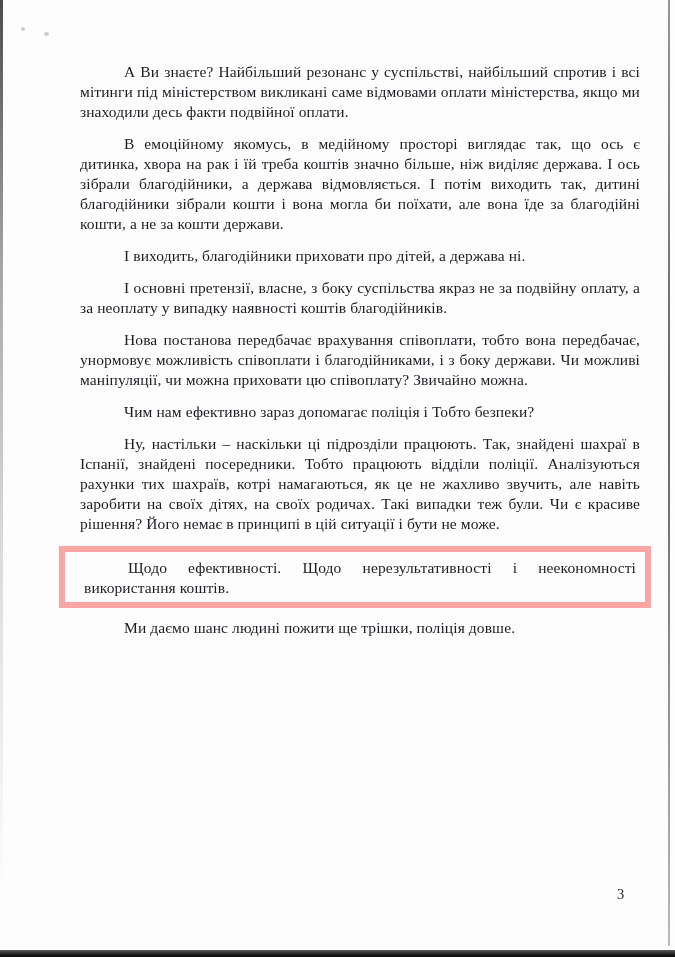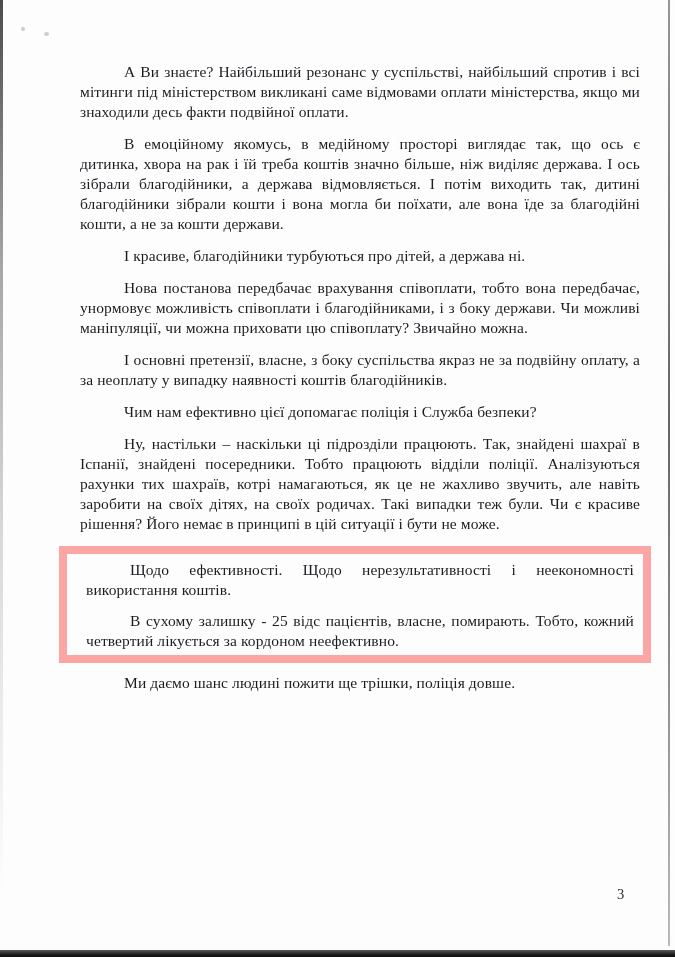--- a/index.html
+++ b/index.html
@@ -48,21 +48,21 @@
     position:absolute; left:80px; top:62px; width:560px;
     font-size:15.5px; line-height:20px;
     text-align:justify;
     letter-spacing:.1px;
   }
   .content p {
     margin:0 0 12px 0;
     text-indent:44px;
   }
   .highlight-box {
-    border:8px solid #fca5a5;
+    border:6px solid #fca5a5;
     margin:2px -11px 10px -21px;
     padding:6px 9px 4px 19px;
   }
   .highlight-box p { margin-bottom:11px; }
   .highlight-box p:last-child { margin-bottom:0; }
   .after-box { margin-top:10px; }
 
   .page-number {
     position:absolute; left:617px; top:886px;
     font-size:14.5px; color:#2c2c30;
@@ -75,29 +75,28 @@
 
   <div class="artifact-left"></div>
   <div class="artifact-right"></div>
   <div class="artifact-bottom"></div>
   <div class="speck speck-1"></div>
   <div class="speck speck-2"></div>
 
   <div class="content">
     <p>А Ви знаєте? Найбільший резонанс у суспільстві, найбільший спротив і  всі мітинги під міністерством викликані саме відмовами оплати міністерства, якщо ми знаходили десь факти подвійної оплати.</p>
     <p>В емоційному якомусь, в  медійному просторі виглядає так,  що ось є дитинка, хвора на рак і  їй треба  коштів значно більше,  ніж виділяє держава. І ось зібрали благодійники, а держава відмовляється. І потім виходить так, дитині  благодійники зібрали кошти і вона могла би поїхати, але вона їде за благодійні кошти, а не за кошти держави.</p>
-    <p>І красиве, благодійники турбуються про дітей, а держава ні.</p>
+    <p>І виходить, благодійники приховати про дітей, а держава ні.</p>
+    <p>І основні претензії, власне,  з боку суспільства якраз не за подвійну оплату, а за неоплату у випадку наявності коштів благодійників.</p>
     <p>Нова постанова передбачає врахування співоплати, тобто вона передбачає, унормовує можливість співоплати і благодійниками, і з боку держави. Чи  можливі маніпуляції, чи можна приховати цю співоплату? Звичайно можна.</p>
-    <p>І основні претензії, власне,  з боку суспільства якраз не за подвійну оплату, а за неоплату у випадку наявності коштів благодійників.</p>
-    <p>Чим  нам ефективно цієї допомагає поліція і Служба безпеки?</p>
+    <p>Чим  нам ефективно зараз допомагає поліція і Тобто безпеки?</p>
     <p>Ну, настільки – наскільки  ці підрозділи працюють. Так, знайдені шахраї в Іспанії, знайдені посередники. Тобто працюють відділи поліції. Аналізуються рахунки тих шахраїв, котрі намагаються, як це  не жахливо звучить, але навіть заробити на своїх дітях, на своїх родичах. Такі випадки теж були. Чи є красиве рішення? Його немає в принципі в цій ситуації і бути не може.</p>
 
     <div class="highlight-box">
       <p>Щодо ефективності. Щодо нерезультативності і неекономності використання коштів.</p>
-      <p>В сухому залишку - 25 відс пацієнтів, власне, помирають.  Тобто, кожний четвертий лікується за кордоном неефективно.</p>
     </div>
 
     <p class="after-box">Ми даємо шанс людині пожити ще трішки, поліція довше.</p>
   </div>
 
   <div class="page-number">3</div>
 
 </div>
 
 </body></html>

